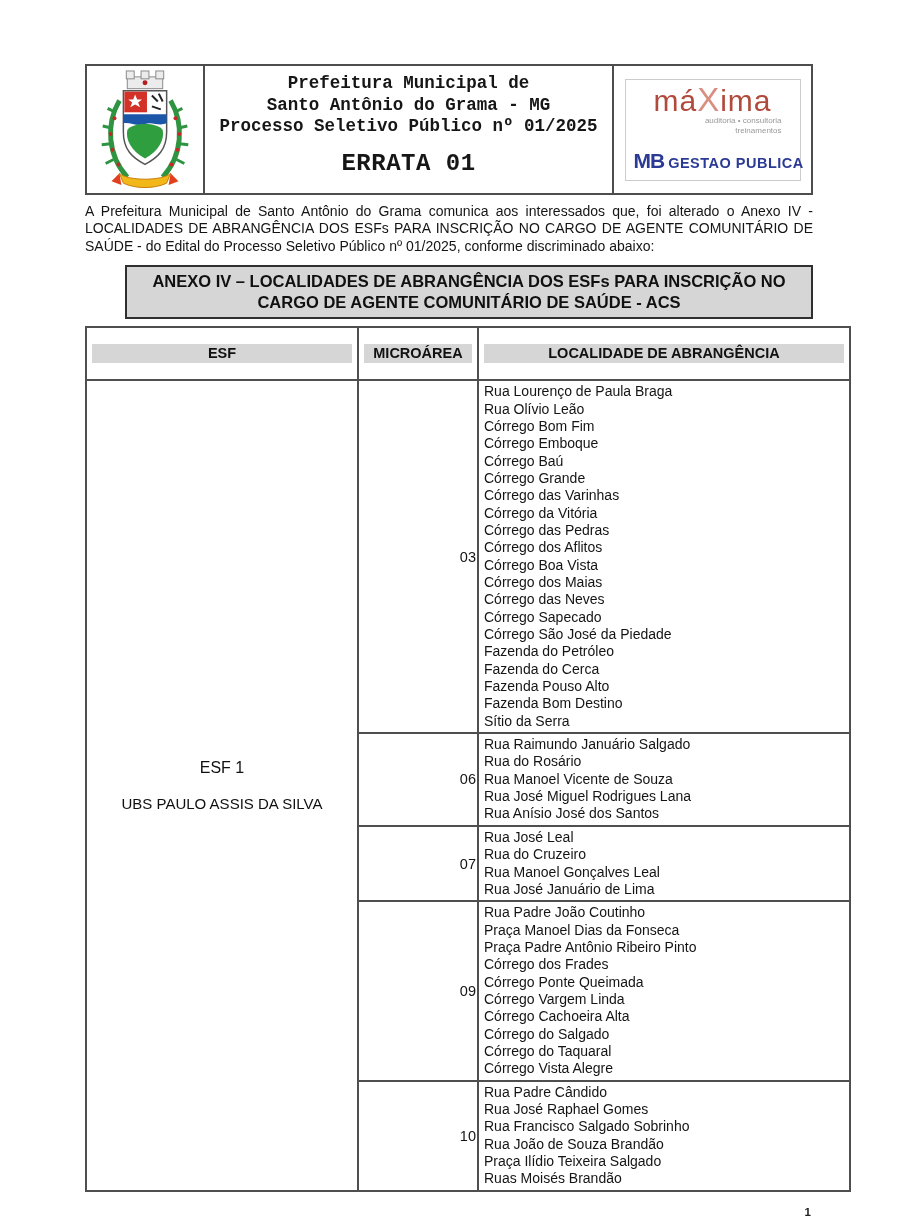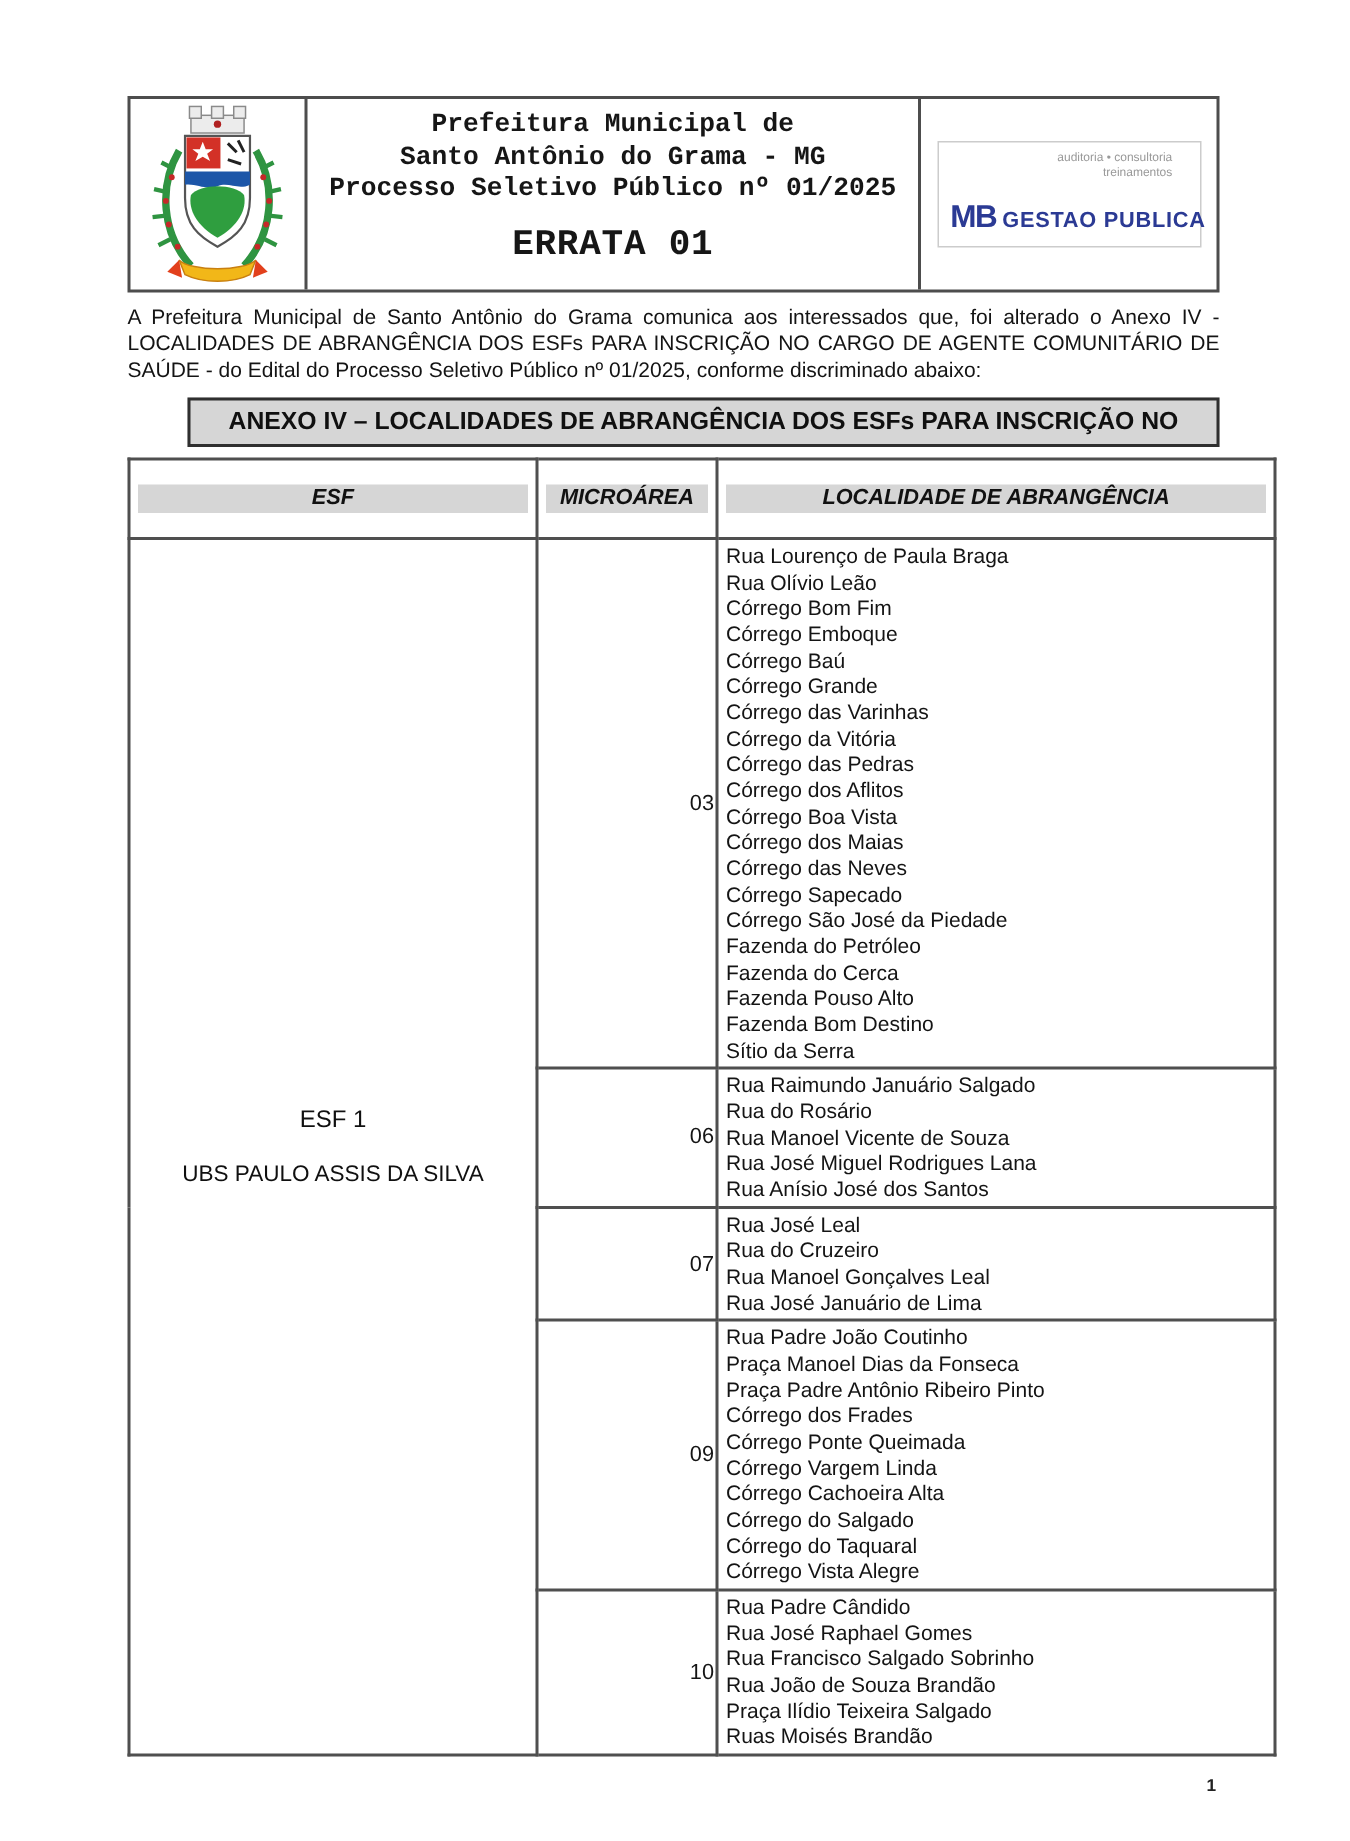--- a/index.html
+++ b/index.html
@@ -31,21 +31,21 @@
   .intro { margin:8px 0 0 0; font-size:14px; line-height:17.4px; text-align:justify; color:#141414; }
 
   
   .annex-title { margin-top:10px; background:#d6d6d6; border:2px solid #2f2f2f;
                  font-weight:bold; font-size:16.5px; line-height:21px; text-align:center;
                  padding:4px 6px; box-sizing:border-box; color:#101010;margin-left:40px; }
 
   
   .main-table { width:100%; border-collapse:collapse; margin-top:7px; table-layout:fixed; }
   .main-table th, .main-table td { border:2px solid #4f4f4f; background:#fff; }
-  .main-table th { padding:16px 5px;font-style:italic; }
+  .main-table th { padding:16px 5px; }
   .strip { display:block; background:#d6d6d6; font-weight:bold; font-size:14.5px;
            line-height:19px; color:#111; text-align:center; }
   .th-esf   { width:260px; }
   .th-micro { width:108px; }
   .th-loc   { width:360px; }
   .micro-cell { text-align:right; font-size:14.5px; vertical-align:middle; color:#141414; }
   .loc-cell { padding:2px 5px; vertical-align:top; }
   .loc-line { font-size:14px; line-height:17.35px; white-space:nowrap; color:#141414; }
   .esf-cell { text-align:center; vertical-align:middle; font-weight:normal; color:#101010; }
   .esf-name { font-size:16px; margin-bottom:18px; }
@@ -106,31 +106,33 @@
         </svg>
       </div>
       <div class="title-cell">
         <div class="ht">Prefeitura Municipal de</div>
         <div class="ht">Santo Antônio do Grama - MG</div>
         <div class="ht">Processo Seletivo Público nº 01/2025</div>
         <div class="errata">ERRATA 01</div>
       </div>
       <div class="logo-cell">
         <div class="logo-inner">
+          <div class="maxima"><span>má</span><span class="x">X</span><span>ima</span></div>
           <div class="maxima-sub">auditoria • consultoria</div>
           <div class="maxima-sub">treinamentos</div>
           <div class="mb-logo"><span class="mb">MB</span><span class="mbt">GESTAO PUBLICA</span></div>
         </div>
       </div>
     </div>
 
     <p class="intro">A Prefeitura Municipal de Santo Antônio do Grama comunica aos interessados que, foi alterado o Anexo IV - LOCALIDADES DE ABRANGÊNCIA DOS ESFs PARA INSCRIÇÃO NO CARGO DE AGENTE COMUNITÁRIO DE SAÚDE - do Edital do Processo Seletivo Público nº 01/2025, conforme discriminado abaixo:</p>
 
     <div class="annex-title">
       <div>ANEXO IV – LOCALIDADES DE ABRANGÊNCIA DOS ESFs PARA INSCRIÇÃO NO</div>
+      <div>CARGO DE AGENTE COMUNITÁRIO DE SAÚDE - ACS</div>
     </div>
 
     <table class="main-table">
       <thead>
         <tr>
           <th class="th-esf">
               <span class="strip">ESF</span>
             </th>
           <th class="th-micro">
               <span class="strip">MICROÁREA</span>

